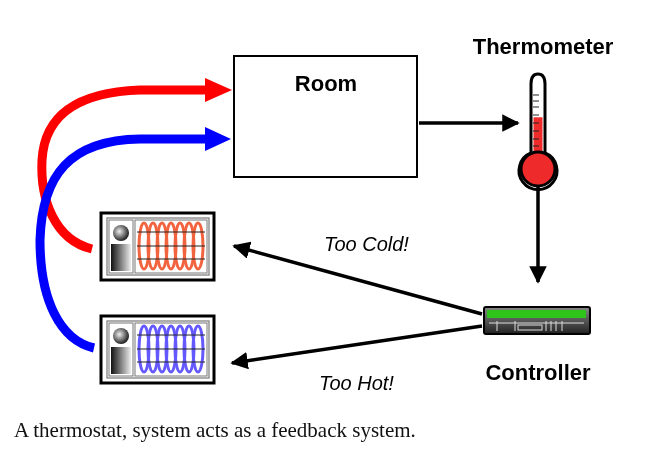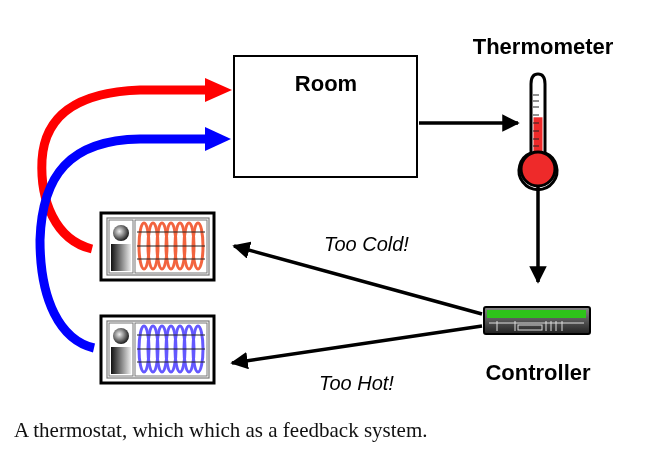--- a/index.html
+++ b/index.html
@@ -137,13 +137,13 @@
         </g>
       <g stroke="#222" stroke-width="1">
         <line x1="36" y1="19" x2="104" y2="19"></line>
         <line x1="36" y1="33" x2="104" y2="33"></line>
         <line x1="36" y1="46" x2="104" y2="46"></line>
       </g>
     </g>
   </g>
 </svg>
 
-<p id="caption">A thermostat, which which as a feedback system.</p>
+<p id="caption">A thermostat, system acts as a feedback system.</p>
 
 </body></html>

